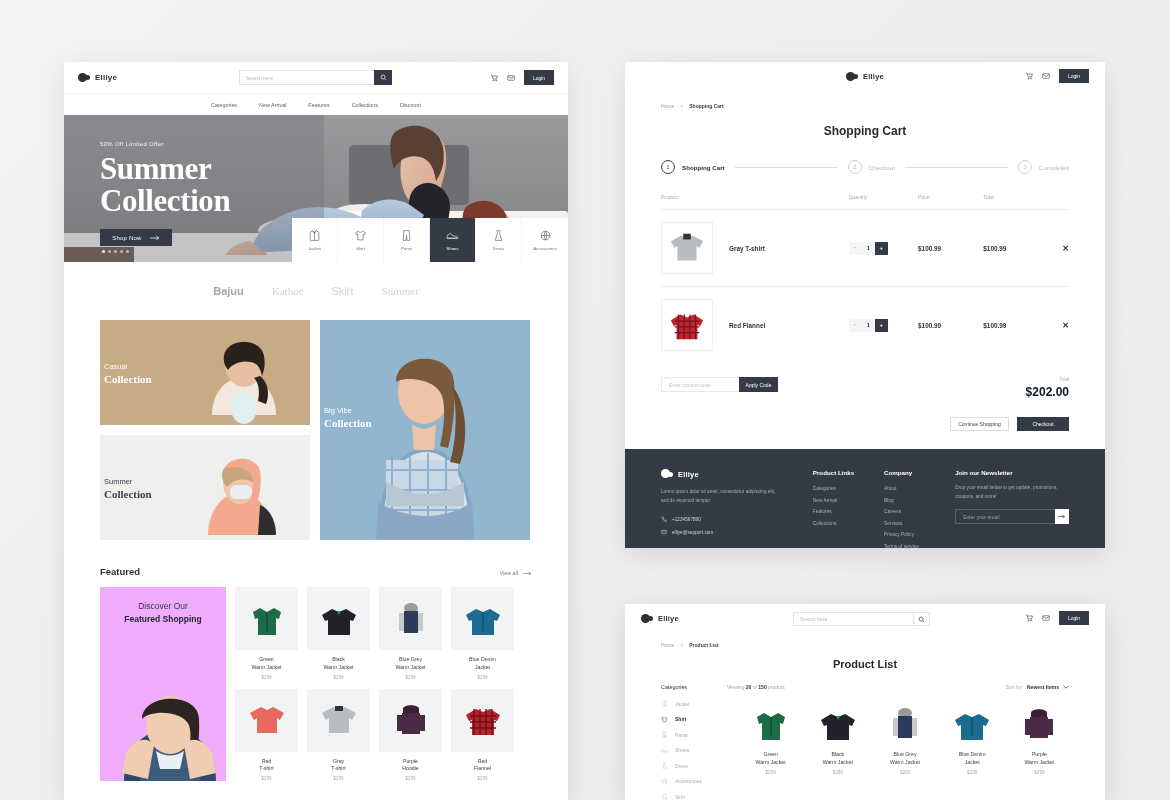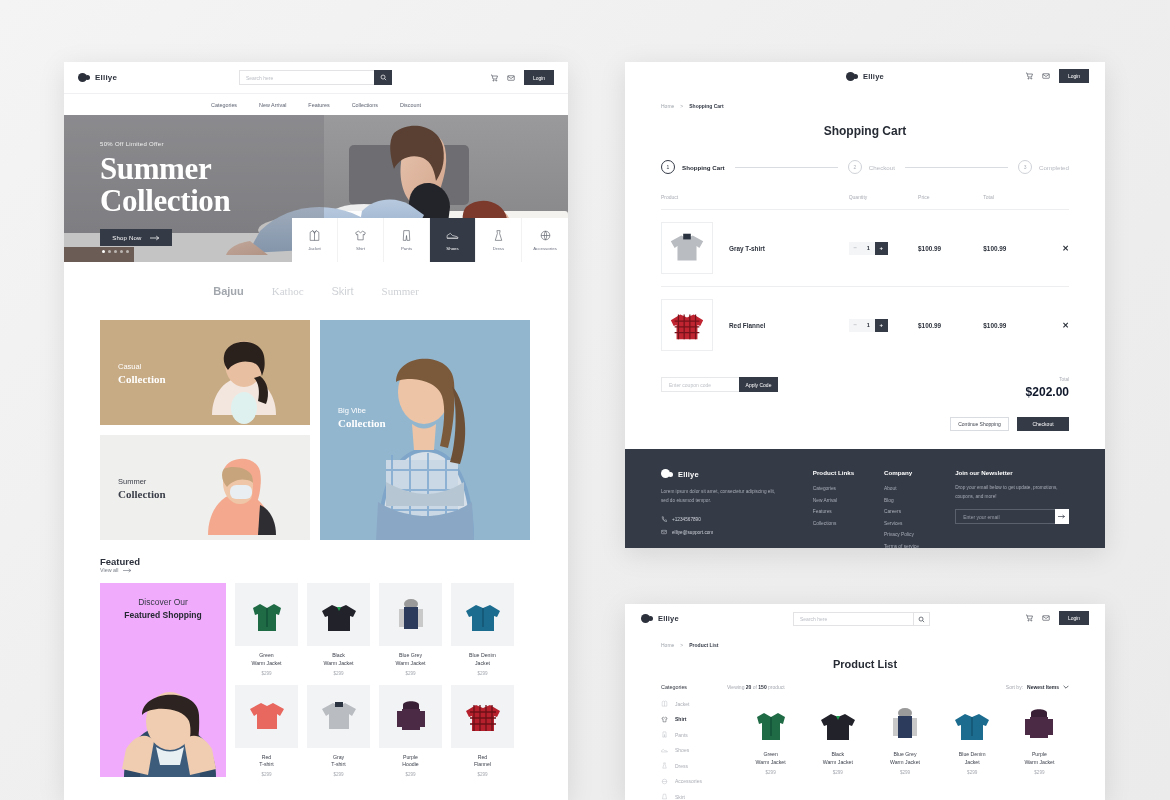--- a/index.html
+++ b/index.html
@@ -65,31 +65,31 @@
 
   #home .brands { height: 58px; display: flex; align-items: center; justify-content: center; gap: 28px; background: #fff; }
   #home .brands span { font-size: 11px; color: #cfd2d6; text-align: center; }
   #home .brands span.b1 { font-weight: bold; color: #a2a6ad; }
   #home .brands span.b2 { font-family: "Liberation Serif", serif; }
   #home .brands span.b4 { font-family: "Liberation Serif", serif; }
 
   #home .colrow { display: flex; gap: 10px; padding: 0 36px; }
   #home .colleft { width: 210px; display: flex; flex-direction: column; gap: 10px; }
   #home .colcard { position: relative; overflow: hidden; }
-  #home .colcard .lbl { position: absolute; left: 18px; top: 50%; transform: translateY(-50%); z-index: 3; }
+  #home .colcard .lbl { position: absolute; left: 4px; top: 50%; transform: translateY(-50%); z-index: 3; }
   #home .colcard .l1 { font-size: 7.5px; margin-bottom: 2px; }
   #home .colcard .l2 { font-family: "Liberation Serif", serif; font-weight: bold; font-size: 11px; }
   #home .c-casual { height: 105px; background: #c7ab85; }
   #home .c-casual .lbl { color: #fff; }
   #home .c-summer { height: 105px; background: #efefed; }
   #home .c-summer .lbl { color: #3b3f49; }
   #home .c-big { width: 210px; height: 220px; background: #93b6cf; }
   #home .c-big .lbl { color: #fff; top: 44%; }
 
-  #home .feat-head { display: flex; align-items: baseline; justify-content: space-between; padding: 16px 36px 10px; flex-direction: column; }
+  #home .feat-head { display: flex; align-items: baseline; justify-content: space-between; padding: 26px 36px 10px; }
   #home .feat-head h3 { font-size: 9.5px; color: #2b303b; }
   #home .feat-head .viewall { font-size: 5.4px; color: #7b8089; display: flex; gap: 5px; align-items: center; }
   #home .feat-grid { display: flex; gap: 9px; padding: 0 36px; }
   #home .fcard-big { width: 126px; background: #f0abfc; position: relative; overflow: hidden; }
   #home .fcard-big .txt { padding: 14px 0 0; text-align: center; }
   #home .fcard-big .t1 { font-size: 8.5px; color: #353a45; }
   #home .fcard-big .t2 { font-size: 8.5px; font-weight: bold; color: #242830; margin-top: 3px; }
   #home .prodcol { flex: 1; display: flex; gap: 9px; flex-wrap: wrap; }
   #home .pcard { width: 63px; }
   #home .pcard .thumb { height: 63px; background: #f2f3f5; display: flex; align-items: center; justify-content: center; }

